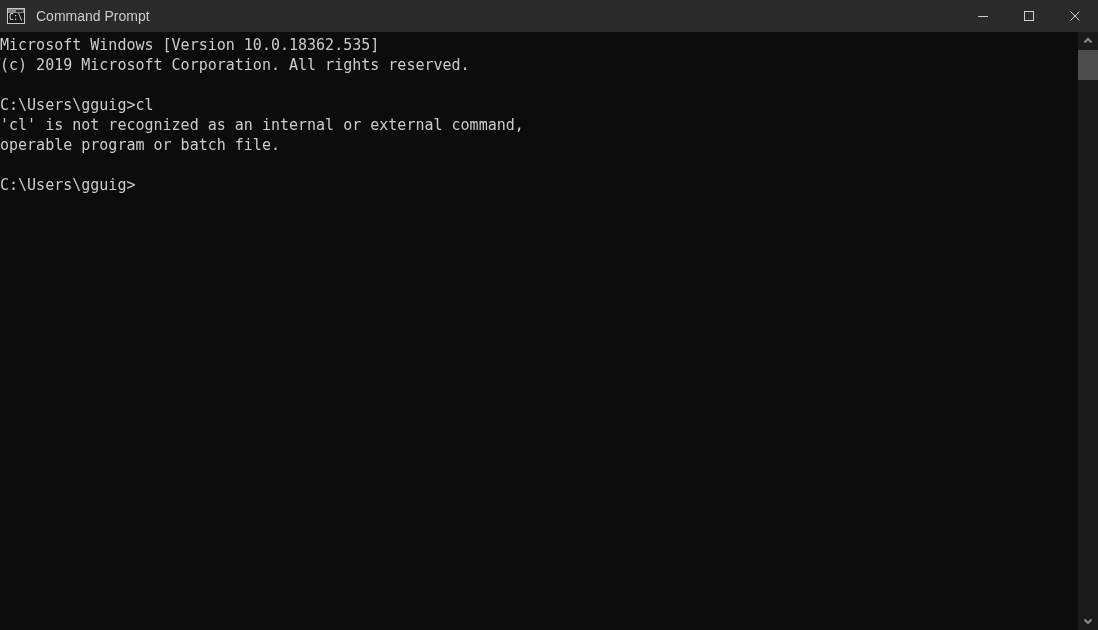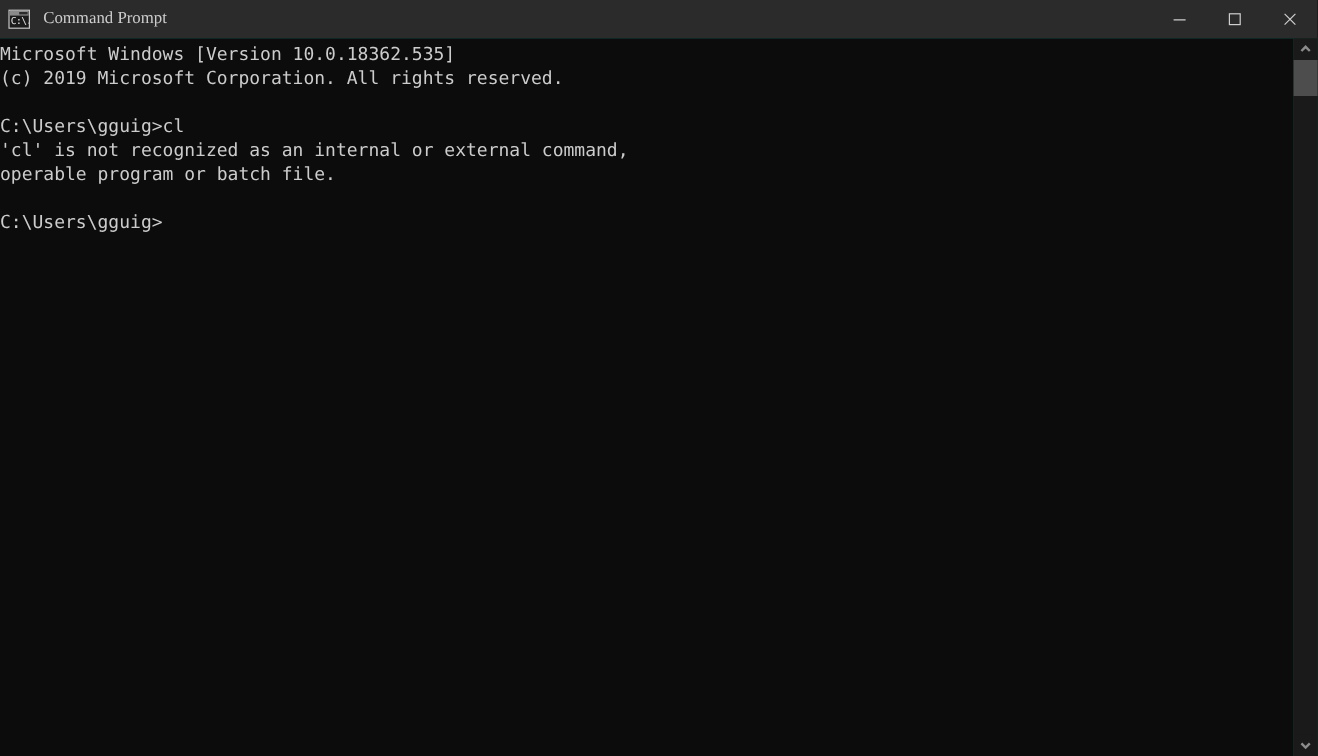--- a/index.html
+++ b/index.html
@@ -71,21 +71,21 @@
     left: 1px;
     top: 4px;
     font-family: "DejaVu Sans Mono", monospace;
     font-size: 8px;
     line-height: 10px;
     color: #e8e8e8;
     letter-spacing: -0.5px;
     white-space: nowrap;
   }
   #title-text {
-    font-family: Liberation Serif, serif;
+    font-family: Liberation Sans, sans-serif;
     font-size: 14px;
     color: #cccccc;
     margin-left: 11px;
     white-space: nowrap;
   }
 
   #window-controls {
     display: flex;
     height: 100%;
     flex: 0 0 auto;
@@ -103,21 +103,21 @@
     stroke: #cfcfcf;
     stroke-width: 1;
     fill: none;
   }
 
   
   #body-area {
     flex: 1 1 auto;
     display: flex;
     min-height: 0;
-    background: #0f766e;
+    background: #f0abfc;
   }
   #console {
     flex: 1 1 auto;
     background: #0c0c0c;
     padding: 0;
     overflow: hidden;
     min-width: 0;
   }
   #console-text {
     font-family: "DejaVu Sans Mono", monospace;

